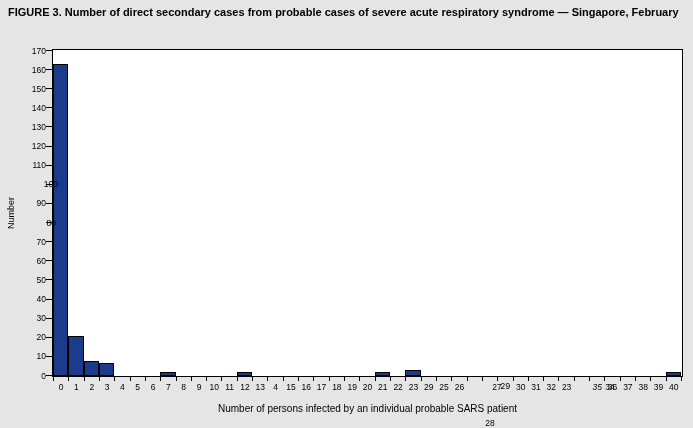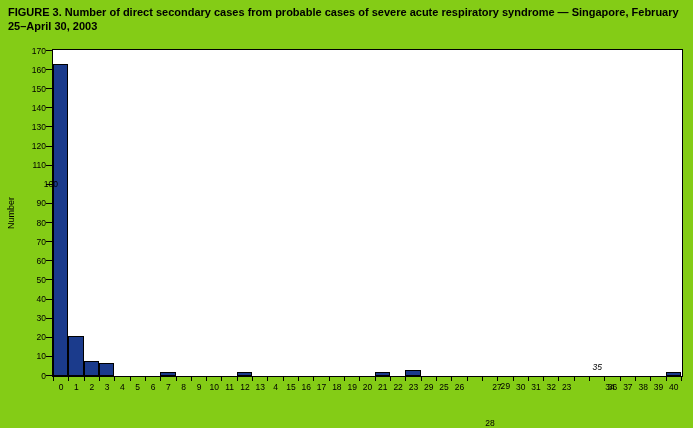--- a/index.html
+++ b/index.html
@@ -1,21 +1,21 @@
 <!DOCTYPE html>
 <html><head>
 <meta charset="utf-8">
 <style>
   html, body { margin: 0; padding: 0; background: #ffffff; }
   body {
     width: 693px; height: 428px;
     font-family: "Liberation Sans", sans-serif;
     color: #000;
   }
-  .page { position: relative; width: 693px; height: 428px; overflow: hidden; background: #84cc16; }
+  .page { position: relative; width: 693px; height: 428px; overflow: hidden; background: #e5e5e5; }
 
   .fig-title {
     position: absolute; left: 8px; top: 5px; width: 679px;
     font-size: 11px; font-weight: bold; line-height: 14px; color: #000;
   }
 
   .y-axis-label {
     position: absolute; left: 6px; top: 49px; height: 328px;
     display: flex; align-items: center; justify-content: center;
     writing-mode: vertical-rl; transform: rotate(180deg);
@@ -49,21 +49,20 @@
     position: absolute; left: 52px; top: 403px; width: 631px;
     text-align: center; font-size: 10px; color: #000;
   }
 </style>
 </head>
 <body>
 
 <div class="page">
   <div class="fig-title">
     <div>FIGURE 3. Number of direct secondary cases from probable cases of severe acute respiratory syndrome — Singapore, February</div>
-    <div>25–April 30, 2003</div>
   </div>
 
   <div class="y-axis-label">Number</div>
 
   <div class="plot" id="plot">
       <div class="bar" style="left: 0px; width: 13.3171px; height: 309.706px; background: rgb(27, 59, 140); border-color: rgb(0, 0, 0);"></div>
       <div class="bar" style="left: 15.3171px; width: 13.3171px; height: 38.2353px; background: rgb(27, 59, 140); border-color: rgb(0, 0, 0);"></div>
       <div class="bar" style="left: 30.6341px; width: 13.3171px; height: 13.3824px; background: rgb(27, 59, 140); border-color: rgb(0, 0, 0);"></div>
       <div class="bar" style="left: 45.9512px; width: 13.3171px; height: 11.4706px; background: rgb(27, 59, 140); border-color: rgb(0, 0, 0);"></div>
       <div class="bar" style="left: 107.22px; width: 13.3171px; height: 1.91176px; background: rgb(27, 59, 140); border-color: rgb(0, 0, 0);"></div>
@@ -84,21 +83,21 @@
       <div class="y-tick-label" style="top: 313.147px;">30</div>
       <div class="y-tick" style="left: 46px; width: 6px; top: 298.529px; background: rgb(0, 0, 0);"></div>
       <div class="y-tick-label" style="top: 294.029px;">40</div>
       <div class="y-tick" style="left: 46px; width: 6px; top: 279.412px; background: rgb(0, 0, 0);"></div>
       <div class="y-tick-label" style="top: 274.912px;">50</div>
       <div class="y-tick" style="left: 46px; width: 6px; top: 260.294px; background: rgb(0, 0, 0);"></div>
       <div class="y-tick-label" style="top: 255.794px;">60</div>
       <div class="y-tick" style="left: 46px; width: 6px; top: 241.176px; background: rgb(0, 0, 0);"></div>
       <div class="y-tick-label" style="top: 236.676px;">70</div>
       <div class="y-tick" style="left: 46px; width: 6px; top: 222.059px; background: rgb(0, 0, 0);"></div>
-      <div class="y-tick-label" style="top: 217.559px;">80</div>
+      <div class="y-tick-label" style="top: 217.559px; margin-left: 10px;">80</div>
       <div class="y-tick" style="left: 46px; width: 6px; top: 202.941px; background: rgb(0, 0, 0);"></div>
       <div class="y-tick-label" style="top: 198.441px;">90</div>
       <div class="y-tick" style="left: 46px; width: 6px; top: 183.824px; background: rgb(0, 0, 0);"></div>
       <div class="y-tick-label" style="top: 179.324px; margin-left: 12px;">100</div>
       <div class="y-tick" style="left: 46px; width: 6px; top: 164.706px; background: rgb(0, 0, 0);"></div>
       <div class="y-tick-label" style="top: 160.206px;">110</div>
       <div class="y-tick" style="left: 46px; width: 6px; top: 145.588px; background: rgb(0, 0, 0);"></div>
       <div class="y-tick-label" style="top: 141.088px;">120</div>
       <div class="y-tick" style="left: 46px; width: 6px; top: 126.471px; background: rgb(0, 0, 0);"></div>
       <div class="y-tick-label" style="top: 121.971px;">130</div>
@@ -180,21 +179,22 @@
       <div class="x-tick-label" style="left: 444.085px; top: 382px;">25</div>
       <div class="x-tick-label" style="left: 459.402px; top: 382px;">26</div>
       <div class="x-tick-label" style="left: 497px; top: 382px;">27</div>
       <div class="x-tick-label" style="left: 490.037px; top: 382px; margin-top: 36px;">28</div>
       <div class="x-tick-label" style="left: 505.354px; top: 382px; font-family: Liberation Mono, monospace;">29</div>
       <div class="x-tick-label" style="left: 520.671px; top: 382px;">30</div>
       <div class="x-tick-label" style="left: 535.988px; top: 382px;">31</div>
       <div class="x-tick-label" style="left: 551.305px; top: 382px;">32</div>
       <div class="x-tick-label" style="left: 566.622px; top: 382px;">23</div>
       <div class="x-tick-label" style="left: 581.939px; top: 382px; padding-left: 28px;">34</div>
-      <div class="x-tick-label" style="left: 597.256px; top: 362px; font-style: italic;">35</div>
+      <div class="x-tick-label" style="left: 597.256px; top: 382px; font-style: italic;">35</div>
       <div class="x-tick-label" style="left: 612.573px; top: 382px;">36</div>
       <div class="x-tick-label" style="left: 627.89px; top: 382px;">37</div>
       <div class="x-tick-label" style="left: 643.207px; top: 382px;">38</div>
       <div class="x-tick-label" style="left: 658.524px; top: 382px;">39</div>
       <div class="x-tick-label" style="left: 673.841px; top: 382px;">40</div>
     </div>
 
+  <div class="x-axis-label">Number of persons infected by an individual probable SARS patient</div>
 </div>
 
 </body></html>

